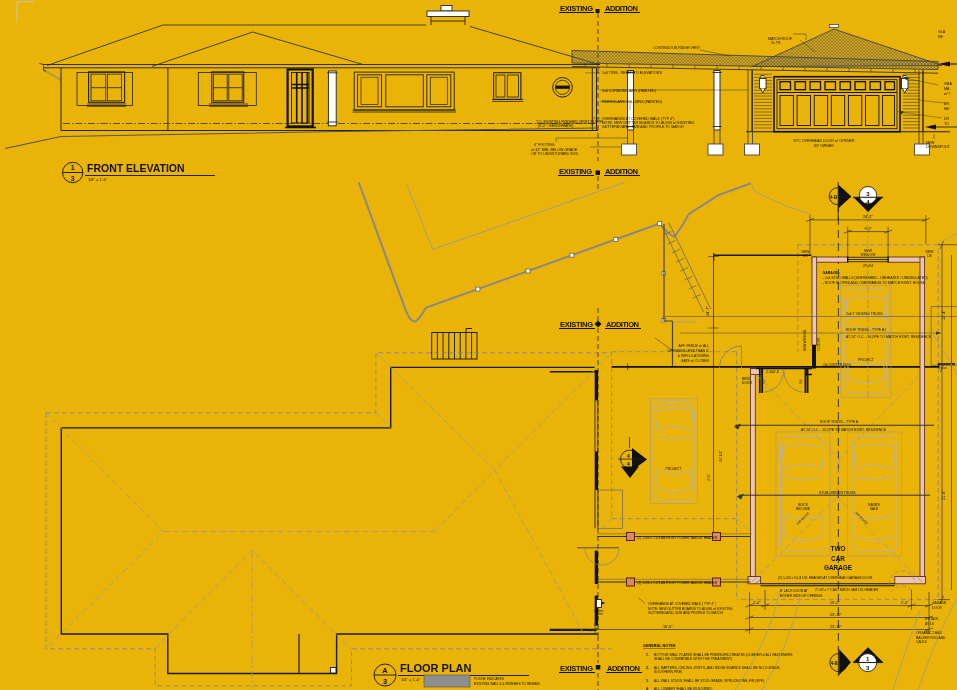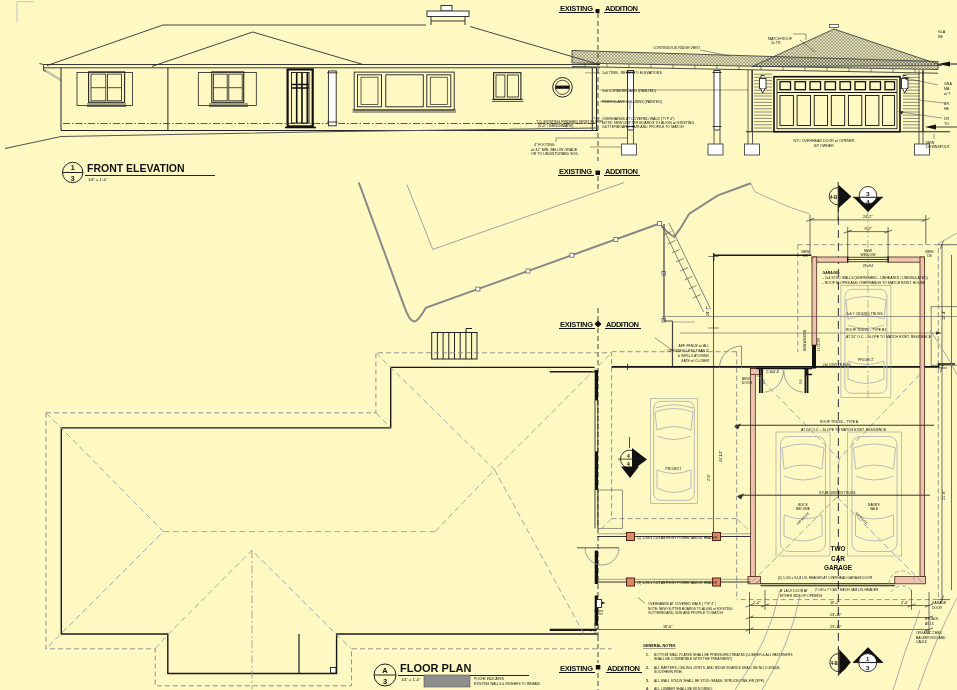--- a/index.html
+++ b/index.html
@@ -1,16 +1,16 @@
 <!DOCTYPE html>
 <html><head>
 <meta charset="utf-8">
 <style>
 html,body{margin:0;padding:0;background:#ffffff;}
-#page{position:relative;width:957px;height:690px;background:#fef9c3;overflow:hidden;}
+#page{position:relative;width:957px;height:690px;background:#eab308;overflow:hidden;}
 svg{position:absolute;top:0;left:0;}
 text{font-family:"Liberation Sans",sans-serif;fill:#111;}
 </style>
 </head>
 <body>
 <div id="page">
 <svg width="957" height="690" viewBox="0 0 957 690">
 <defs>
 <pattern id="hat" width="5" height="5" patternUnits="userSpaceOnUse">
           <path d="M0,5 L5,0" stroke="#777" stroke-width="0.6"></path>

